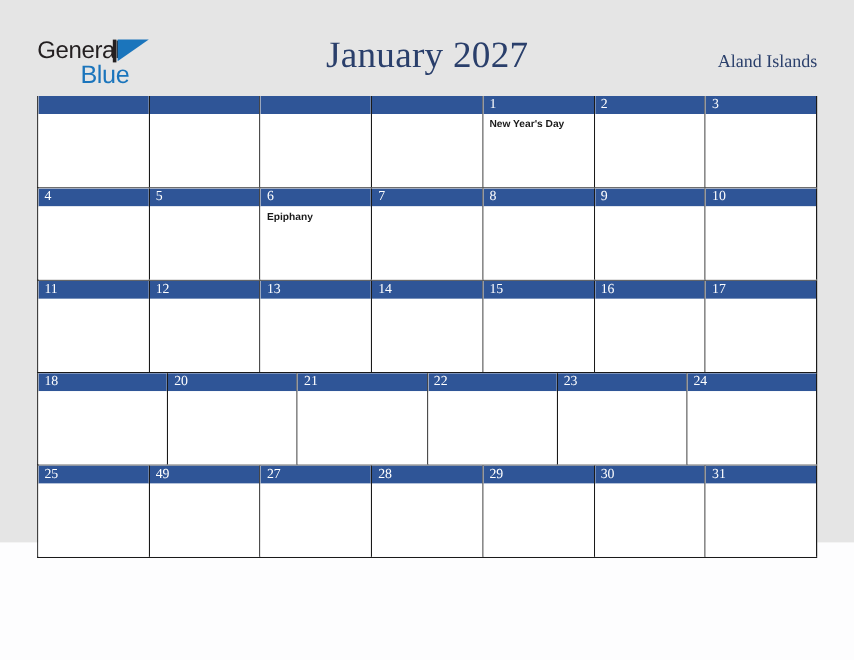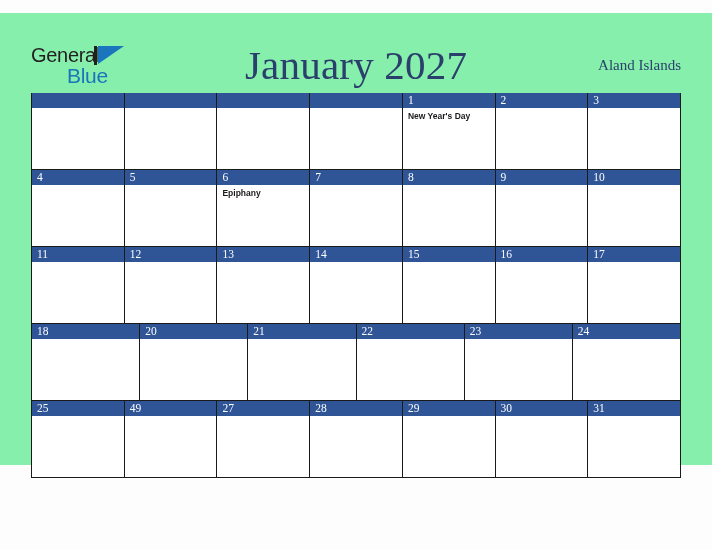--- a/index.html
+++ b/index.html
@@ -9,22 +9,21 @@
     height: 550px;
     background: #fdfdfe;
     font-family: "Liberation Serif", serif;
     overflow: hidden;
   }
 
   #page {
     position: relative;
     width: 712px;
     height: 452px;
-    background: #86efac;
-    margin-top: 13px;
+    background: #e5e5e5;
   }
 
   
   #header {
     position: absolute;
     left: 0; top: 0;
     width: 712px;
     height: 80px;
   }
 
@@ -65,21 +64,21 @@
     color: #1b75bc;
     letter-spacing: -0.3px;
     line-height: 23px;
   }
 
   #month-title {
     position: absolute;
     left: 0; top: 28px;
     width: 712px;
     text-align: center;
-    font-size: 41px;
+    font-size: 31px;
     color: #2a3f6b;
     font-family: "Liberation Serif", serif;
     letter-spacing: 0.2px;
   }
 
   #country-title {
     position: absolute;
     right: 31px; top: 44px;
     font-size: 15px;
     color: #2a3f6b;

